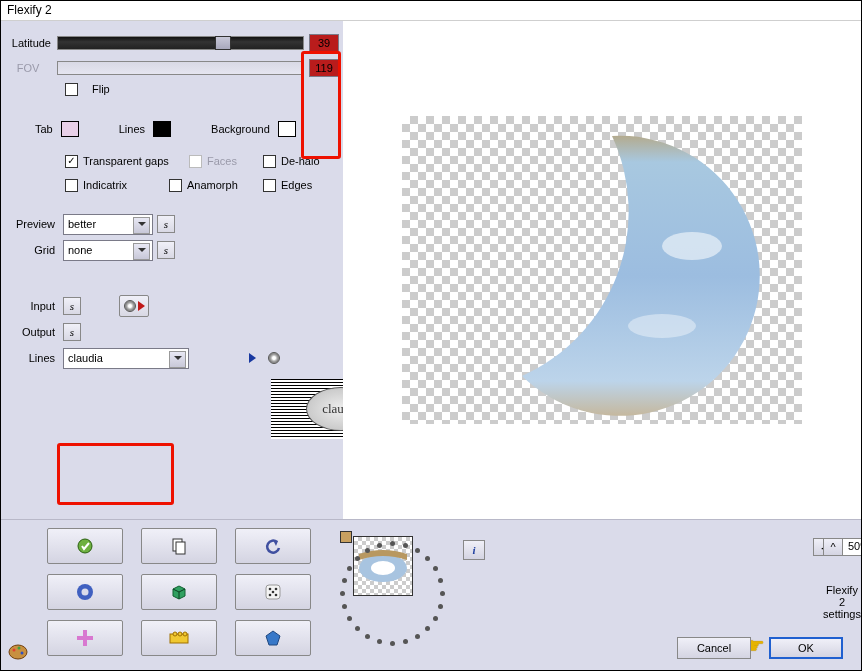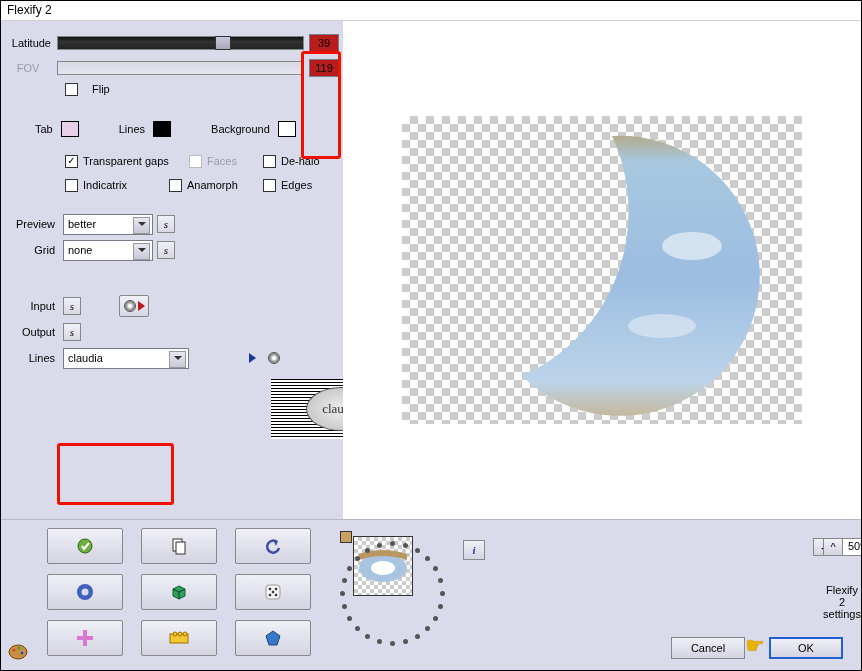--- a/index.html
+++ b/index.html
@@ -78,21 +78,21 @@
 .dot { position:absolute; width:5px; height:5px; border-radius:50%; background:#555; }
 
 .btm-info { position:absolute; left:120px; top:20px; width:22px; height:20px; border:1px solid #888; background:linear-gradient(#f0f0f8,#d4d4e2); display:flex; align-items:center; justify-content:center; font-family:serif; font-style:italic; font-weight:bold; color:#2040a0; }
 
 .btm-right { flex:1; position:relative; }
 .zoom { position:absolute; left:270px; top:18px; display:flex; gap:5px; align-items:center; }
 .zbtn { width:20px; height:18px; border:1px solid #888; background:linear-gradient(#f0f0f8,#d4d4e2); display:flex; align-items:center; justify-content:center; font-weight:bold; }
 .zval { width:42px; height:18px; border:1px solid #888; background:#fff; text-align:center; padding:1px; }
 .caret { position:absolute; right:18px; top:18px; width:20px; height:18px; border:1px solid #888; background:linear-gradient(#f0f0f8,#d4d4e2); display:flex; align-items:center; justify-content:center; }
 .settings-lbl { position:absolute; left:280px; top:64px;text-align:center; }
-.okcancel { position:absolute; right:18px; bottom:12px; display:flex; gap:24px; align-items:flex-start; }
+.okcancel { position:absolute; right:18px; bottom:12px; display:flex; gap:18px; align-items:flex-start; }
 .dlgbtn { width:74px; height:22px; border:1px solid #888; background:linear-gradient(#f0f0f8,#d4d4e2); display:flex; align-items:center; justify-content:center; }
 .dlgbtn.ok { border:2px solid #2060d0; }
 .hand { position:absolute; right:96px; bottom:12px; font-size:22px; color:#e6b400; text-shadow:0 0 1px #a07000; }
 
 .corner-icon { position:absolute; left:6px; bottom:10px; width:22px; height:22px; }
 </style>
 </head>
 <body>
 
 <div class="titlebar">Flexify 2</div>

